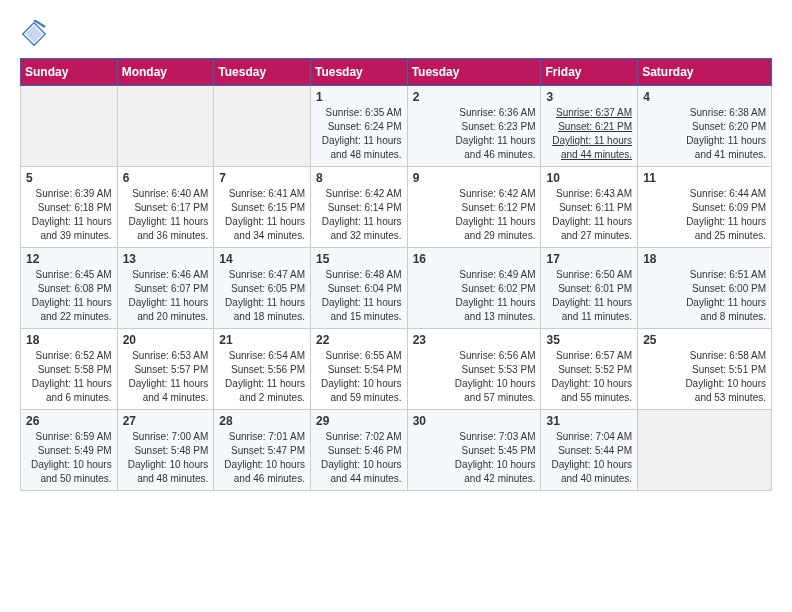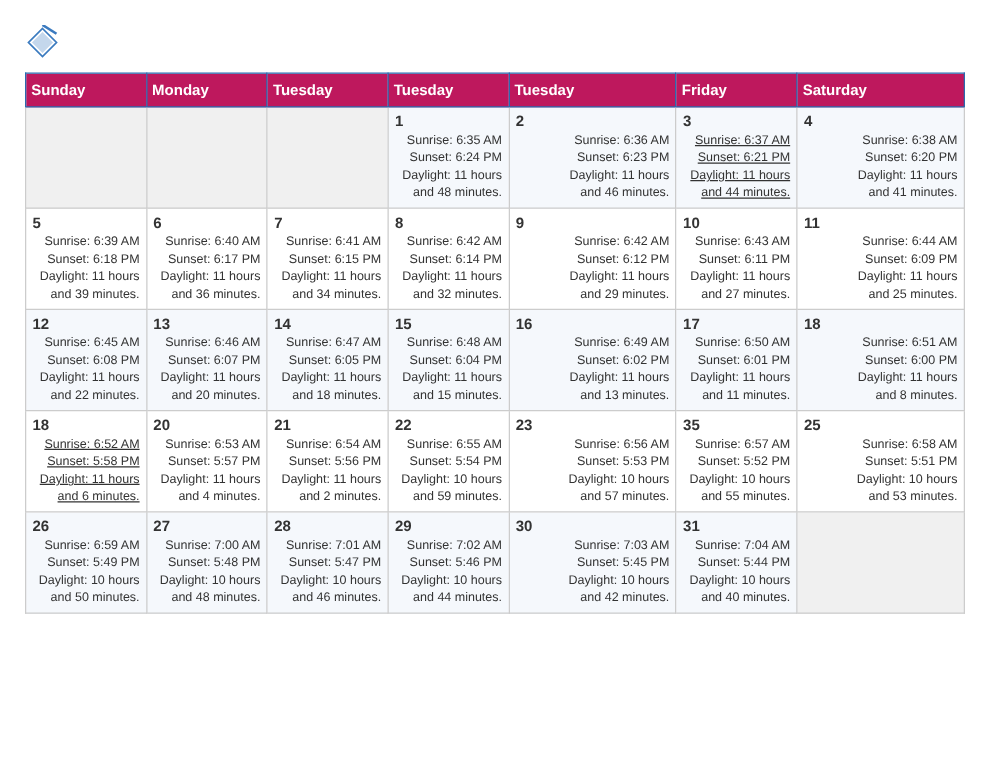--- a/index.html
+++ b/index.html
@@ -254,21 +254,21 @@
           <div class="day-num">18</div>
           <div class="day-info" style="white-space: pre-line;">Sunrise: 6:51 AM
 Sunset: 6:00 PM
 Daylight: 11 hours
 and 8 minutes.</div>
         </td>
       </tr>
       <tr>
         <td>
           <div class="day-num">18</div>
-          <div class="day-info" style="white-space: pre-line; text-decoration: underline;">Sunrise: 6:52 AM
+          <div class="day-info" style="white-space: pre-line;">Sunrise: 6:52 AM
 Sunset: 5:58 PM
 Daylight: 11 hours
 and 6 minutes.</div>
         </td>
         <td>
           <div class="day-num">20</div>
           <div class="day-info" style="white-space: pre-line;">Sunrise: 6:53 AM
 Sunset: 5:57 PM
 Daylight: 11 hours
 and 4 minutes.</div>

